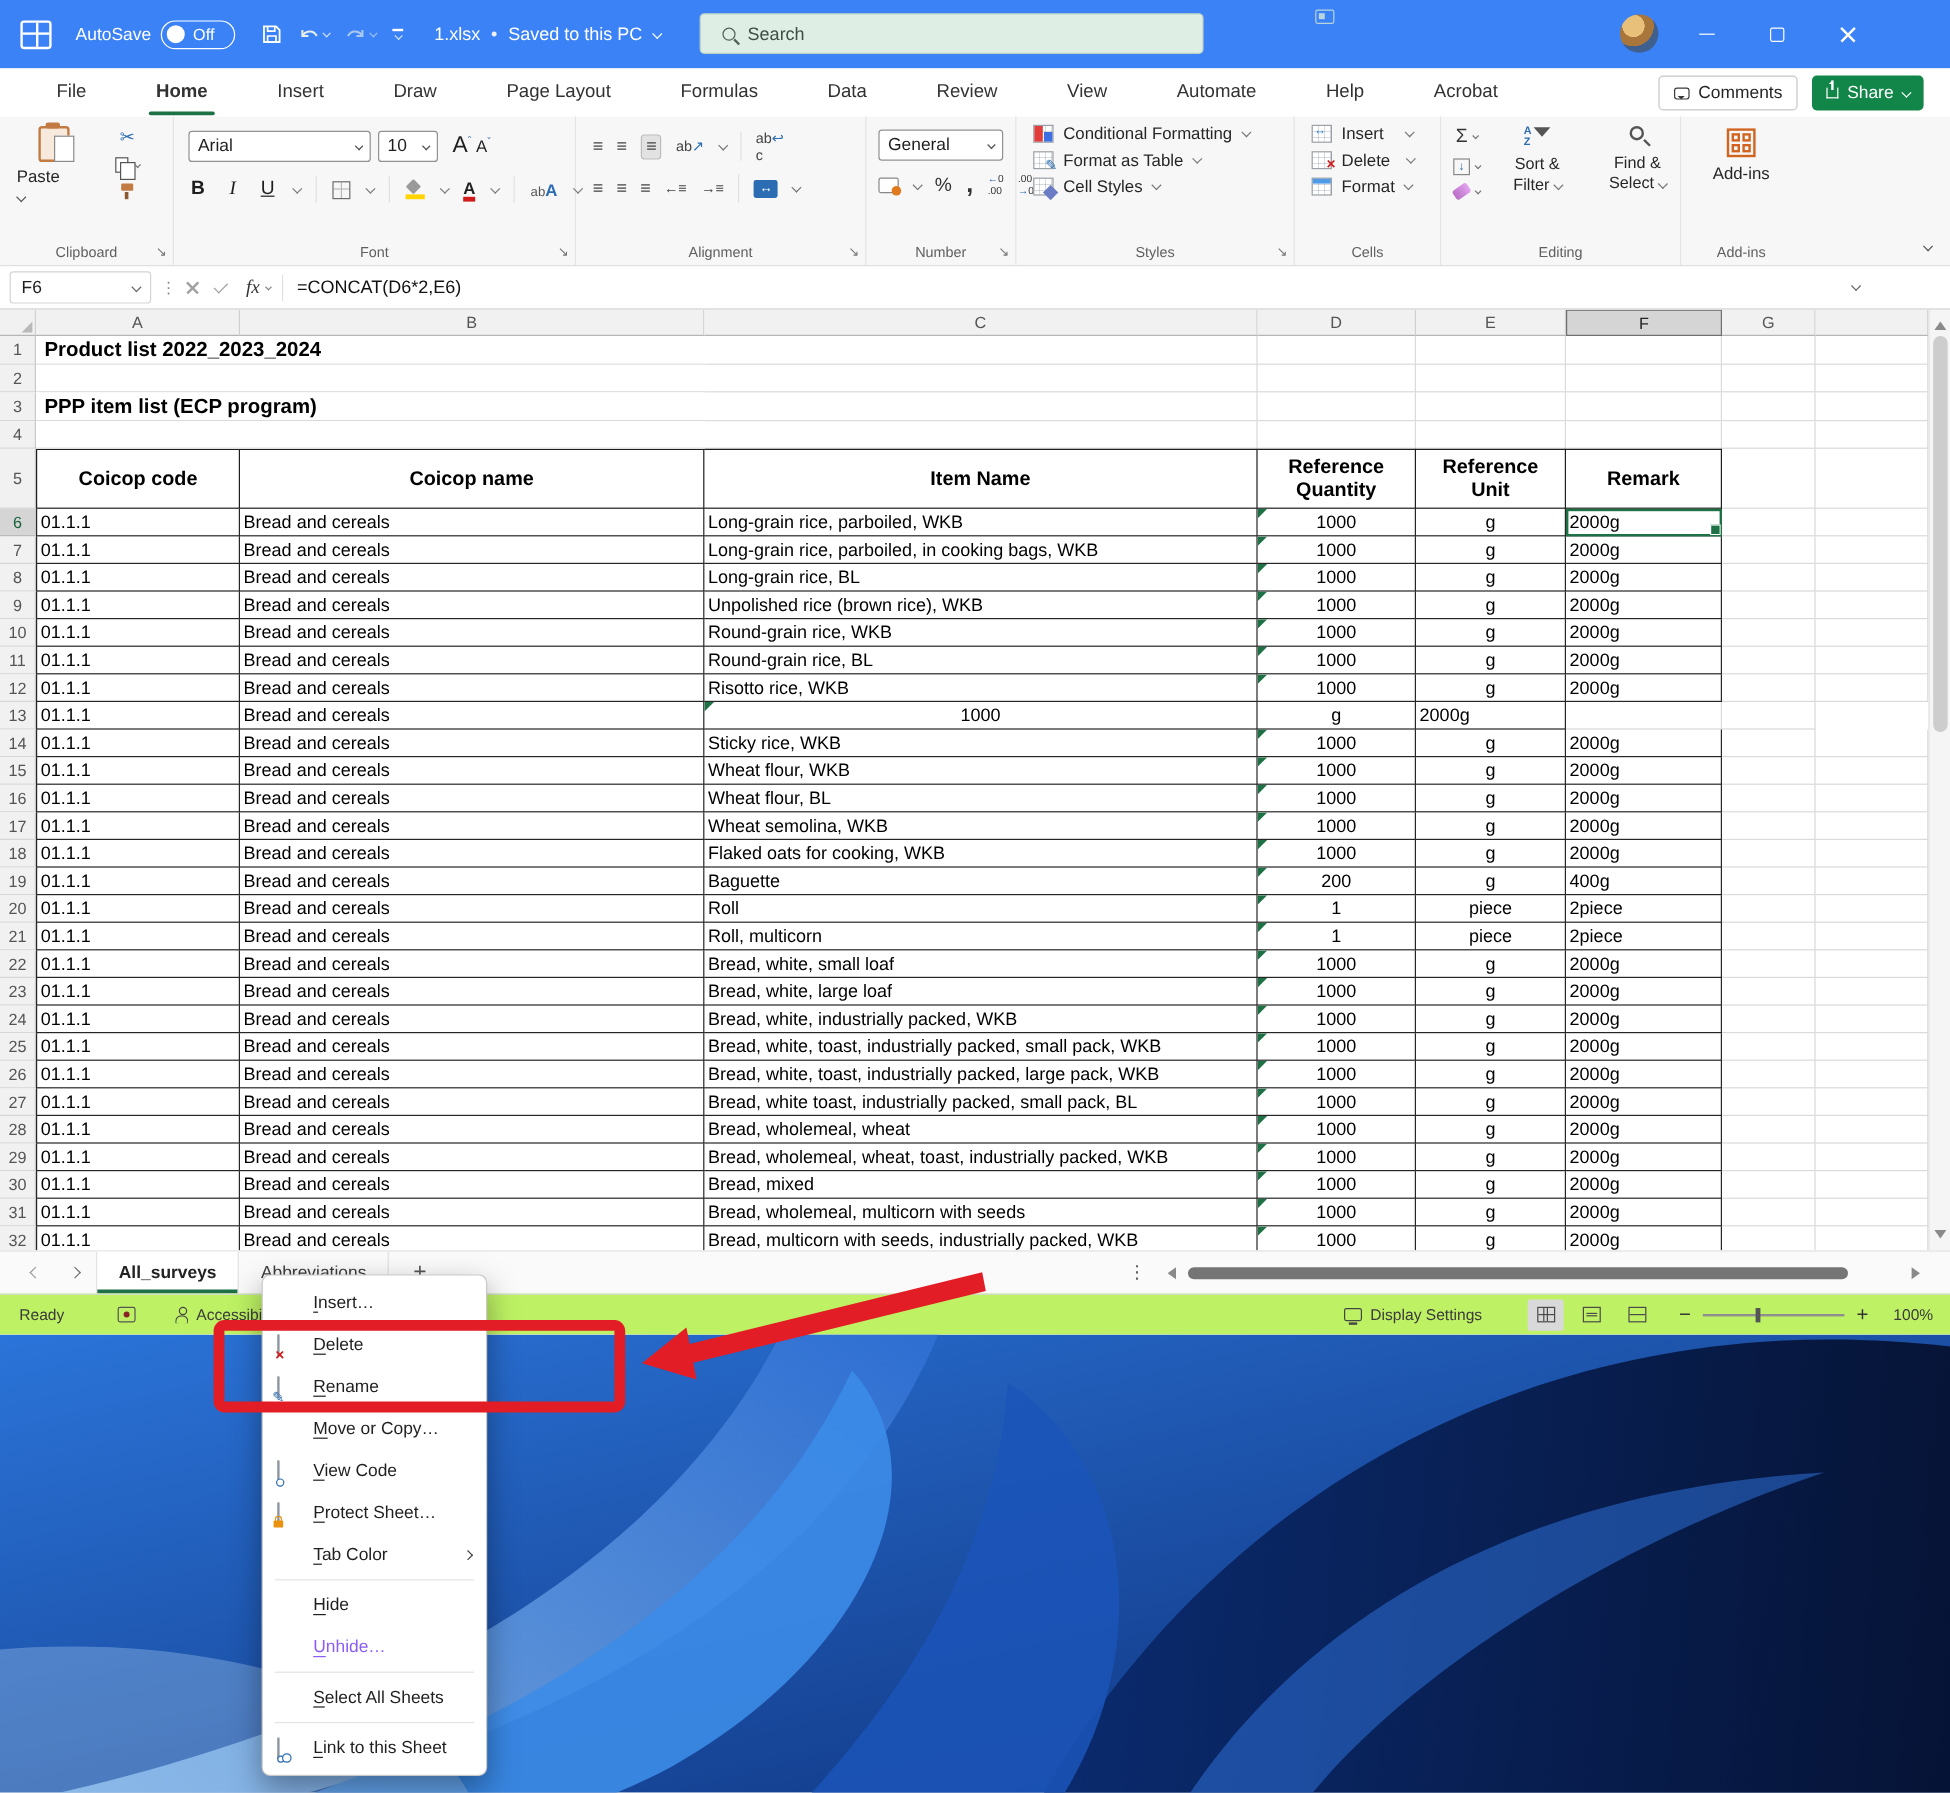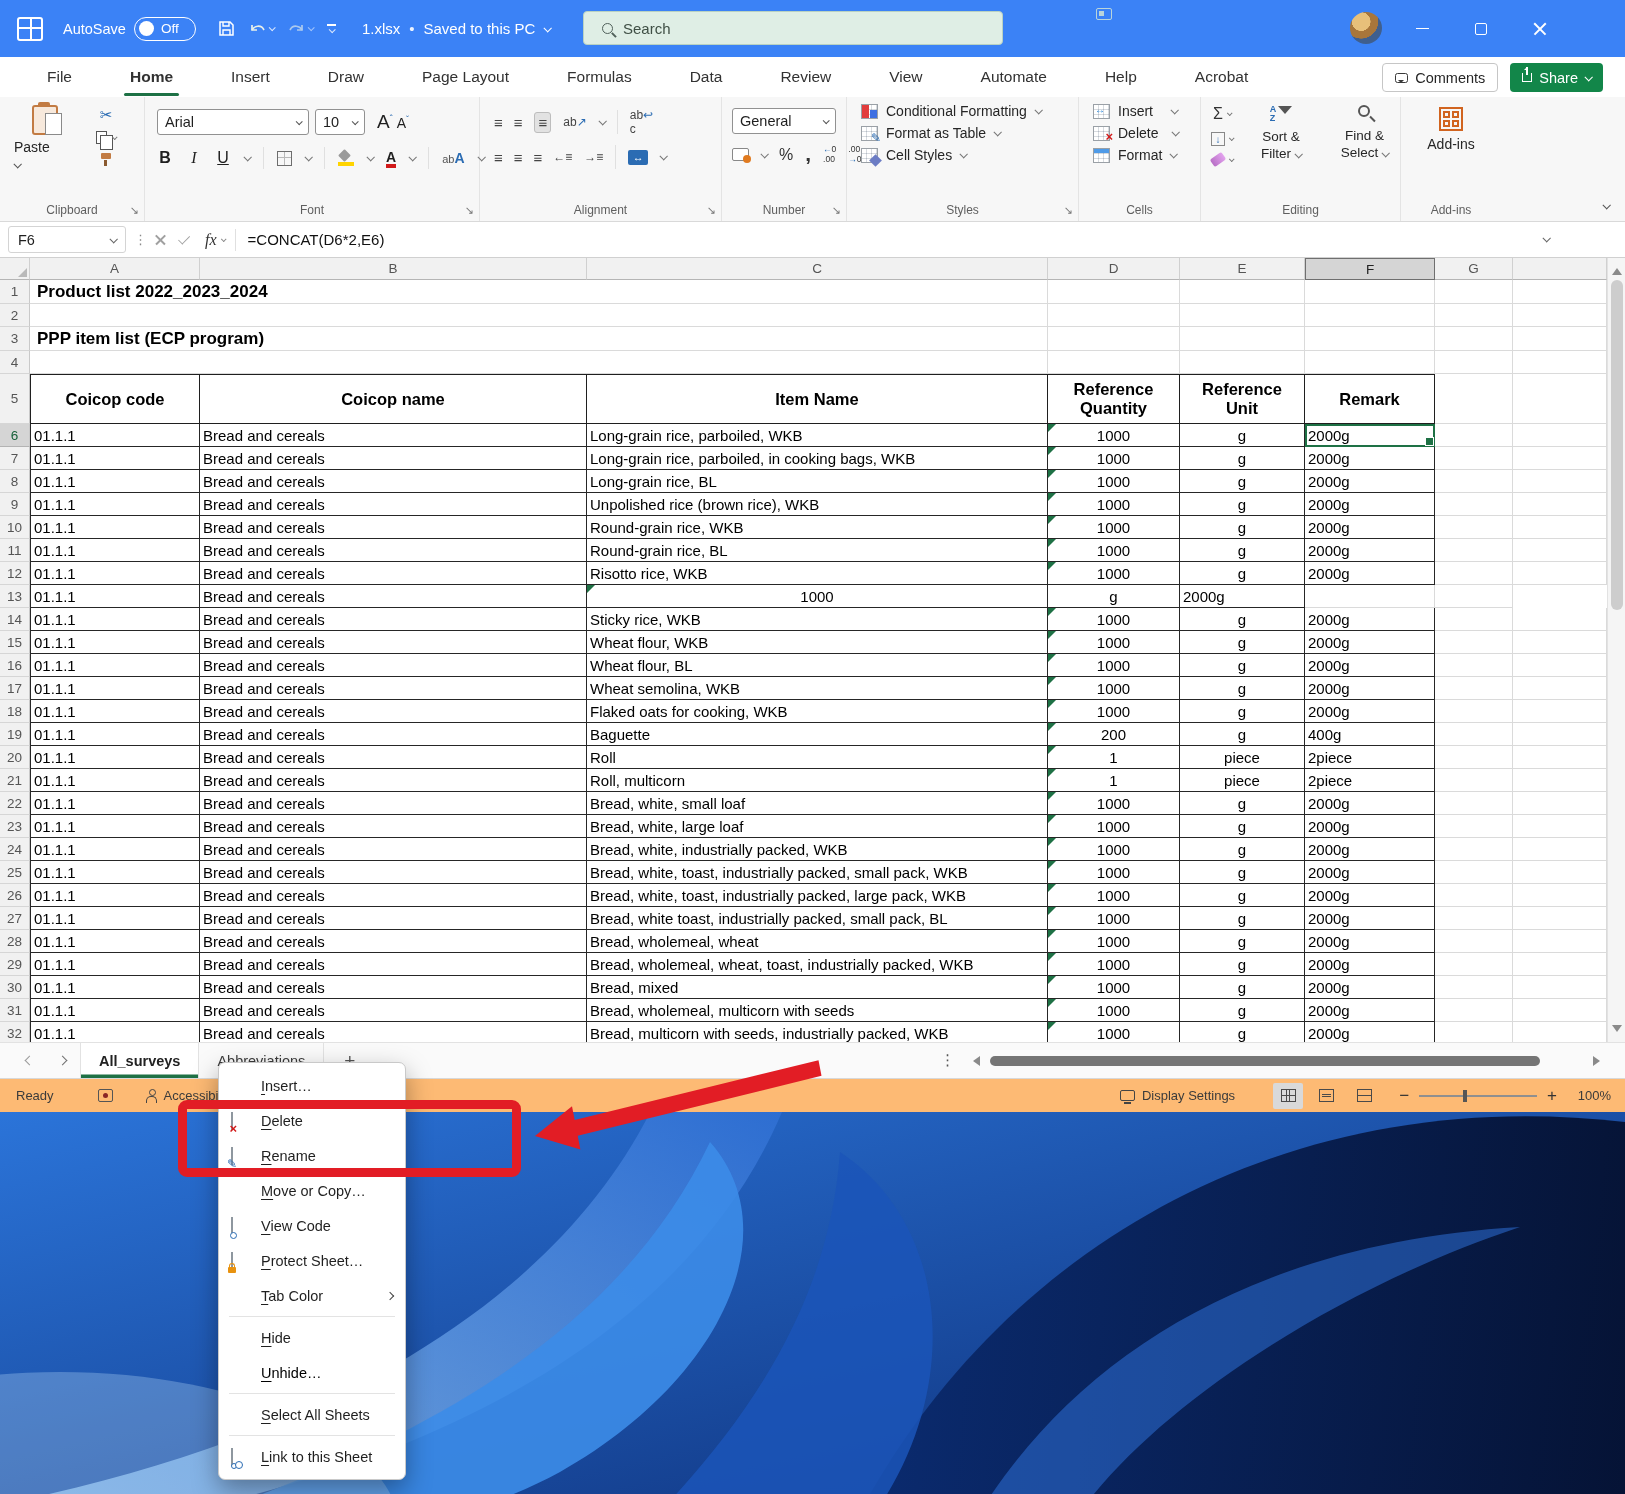--- a/index.html
+++ b/index.html
@@ -174,21 +174,21 @@
 .stab { display:flex; align-items:center; padding:0 18px; font-size:14.5px; color:#3c3c3c; border-right:1px solid #e2e2e2; position:relative; white-space:nowrap; }
 .stab.active { background:#fff; font-weight:700; color:#222; box-shadow:inset 0 -3.5px 0 #1e7145; border-left:1px solid #e2e2e2; }
 .addsheet { display:flex; align-items:center; padding:0 20px; font-size:19px; color:#555; }
 .tab-kebab { position:absolute; left:940px; top:8px; color:#555; font-size:15px; letter-spacing:1px; }
 .hscroll { position:absolute; left:968px; right:20px; top:12px; height:12px; }
 .hs-left { position:absolute; left:0; top:1px; border:5px solid transparent; border-right:7px solid #8a8a8a; }
 .hs-right { position:absolute; right:0; top:1px; border:5px solid transparent; border-left:7px solid #8a8a8a; }
 .hs-thumb { position:absolute; left:22px; right:65px; top:1px; height:10px; background:#757575; border-radius:5px; }
 
 
-.statusbar { position:absolute; left:0; top:1078px; width:1625px; height:34px; background:#fdba74; border-top:1px solid #d8d8d8; display:flex; align-items:center; font-size:13px; color:#3b3b3b; z-index:3; }
+.statusbar { position:absolute; left:0; top:1078px; width:1625px; height:34px; background:#bef264; border-top:1px solid #d8d8d8; display:flex; align-items:center; font-size:13px; color:#3b3b3b; z-index:3; }
 .sb-ready { margin-left:16px; }
 .sb-macro { width:15px; height:13px; border:1.4px solid #555; border-radius:2px; margin-left:44px; position:relative; }
 .sb-macro::after { content:''; position:absolute; left:4px; top:3px; width:5px; height:5px; border-radius:50%; background:#8a2525; }
 .sb-person { margin-left:32px; width:13px; height:14px; position:relative; }
 .sb-person::before { content:''; position:absolute; left:4px; top:0; width:5px; height:5px; border:1.4px solid #444; border-radius:50%; }
 .sb-person::after { content:''; position:absolute; left:1px; top:7px; width:9px; height:6px; border:1.4px solid #444; border-bottom:none; border-radius:5px 5px 0 0; }
 .sb-access { margin-left:6px; }
 .sb-right { position:absolute; right:14px; display:flex; align-items:center; gap:0; }
 .dispset { display:flex; align-items:center; gap:7px; margin-right:34px; }
 .monitor { width:15px; height:11px; border:1.4px solid #444; border-radius:2px; position:relative; }
@@ -205,21 +205,21 @@
 .zthumb { position:absolute; left:44px; top:-5px; width:4px; height:12px; background:#555; }
 .zpct { width:46px; text-align:right; margin-left:8px; }
 
 
 .desktop { position:absolute; left:0; top:1112px; width:1625px; height:382px; z-index:1; }
 .desktop svg { display:block; width:100%; height:100%; }
 
 
 .cmenu { position:absolute; left:218px; top:1062px; width:188px; background:#fff; border:1px solid #c9c9c9; border-radius:7px; box-shadow:0 10px 26px rgba(0,0,0,.35); padding:5px 0; z-index:10; }
 .cm-item { height:35px; display:flex; align-items:center; padding:0 12px; font-size:14.5px; color:#1f1f1f; }
-.cm-item.disabled { color:#000000; }
+.cm-item.disabled { color:#8b5cf6; }
 .cm-ico { width:20px; margin-right:10px; flex:none; display:flex; align-items:center; }
 .cm-label u { text-underline-offset:2.5px; }
 .subarrow { margin-left:auto; width:6px; height:6px; border-right:1.6px solid #444; border-bottom:1.6px solid #444; transform:rotate(-45deg); }
 .cm-sep { height:1px; background:#e3e3e3; margin:3px 10px; }
 .msheet { width:17px; height:15px; border:1px solid #8e979f; position:relative; background:
   linear-gradient(#aeb6bf,#aeb6bf) 0 0/100% 3.5px no-repeat,
   repeating-linear-gradient(90deg,transparent 0 4px,#ccd2d8 4px 5px),
   repeating-linear-gradient(transparent 0 4px,#ccd2d8 4px 5px), #fff; }
 .mglyph { position:absolute; right:-5px; bottom:-6px; font-size:13px; font-weight:700; line-height:1; }
 .mg-x { color:#d11a1a; }

